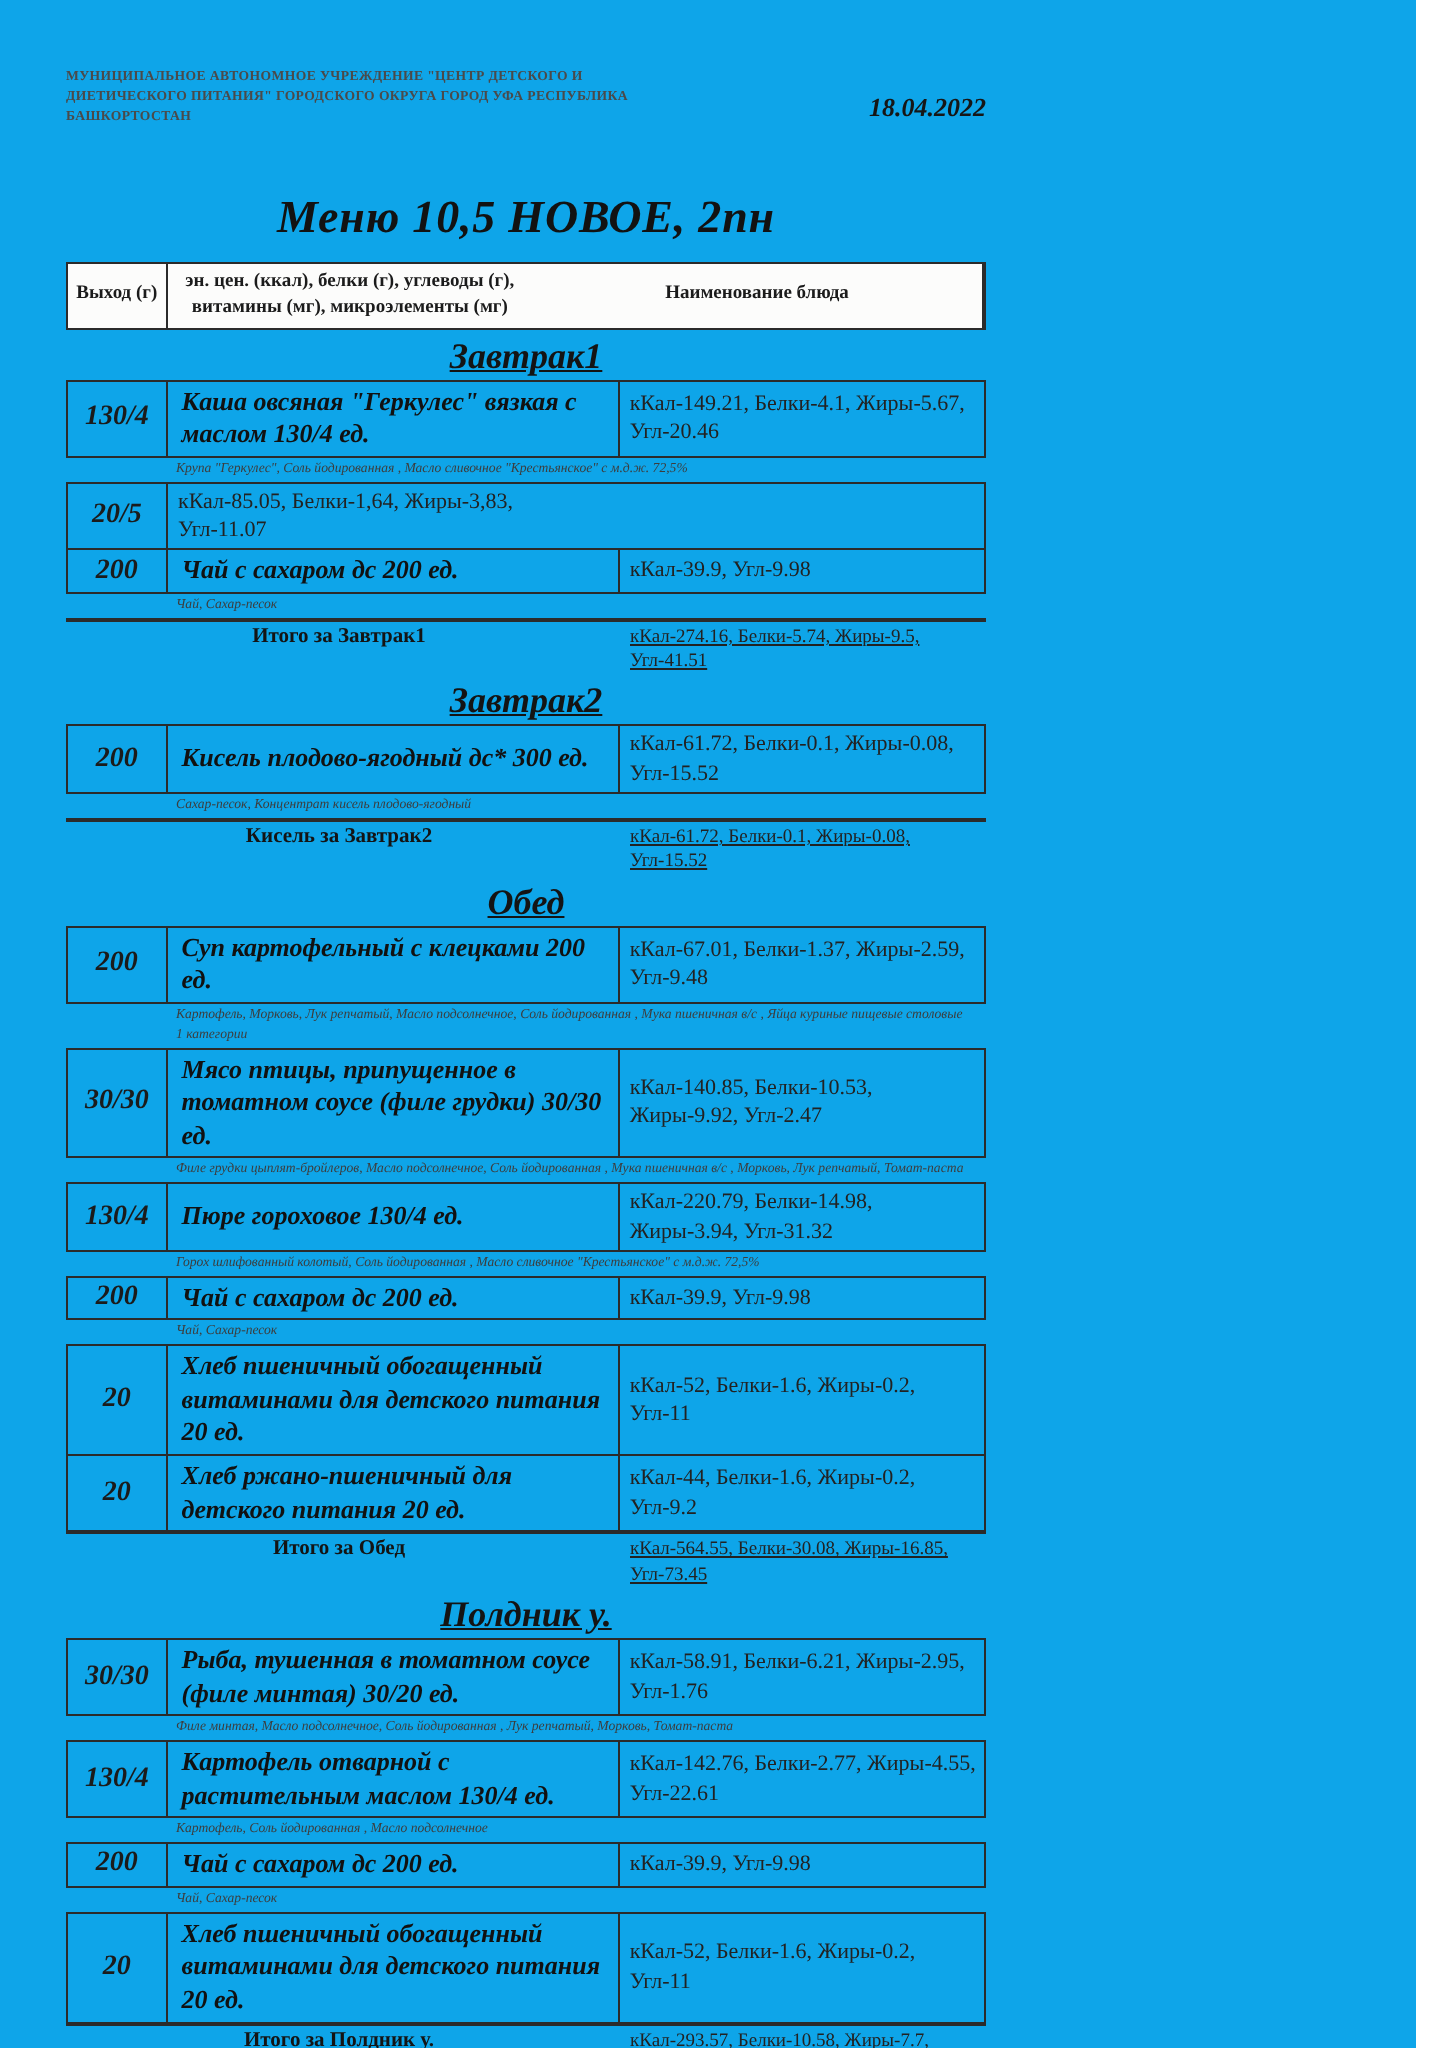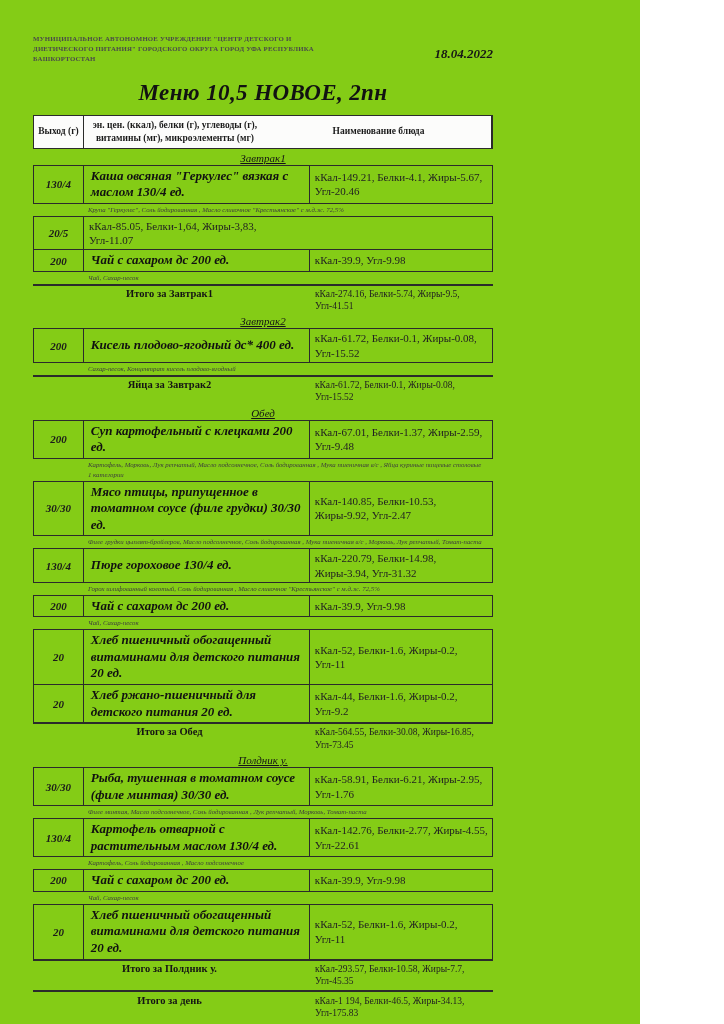--- a/index.html
+++ b/index.html
@@ -1,54 +1,54 @@
 <!DOCTYPE html>
 <html lang="ru"><head>
 <meta charset="utf-8">
 <style>
   * { margin:0; padding:0; box-sizing:border-box; }
   html,body { background:#ffffff; }
   .page {
-    width:640px; height:1024px; position:relative; overflow:hidden;
-    background:#84cc16; color:#1b1b1b;
+    width:708px; height:1024px; position:relative; overflow:hidden;
+    background:#0ea5e9; color:#1b1b1b;
     font-family:"Liberation Serif","DejaVu Serif",serif;
   }
   .content { width:460px; margin-left:33px; padding-top:34px; }
 
   
   .doc-header { position:relative; height:42px; }
   .org-name {
     width:300px; font-size:6.8px; line-height:1.5; font-weight:bold;
     color:#4a4a4a; letter-spacing:.2px;
   }
   .doc-date { position:absolute; right:0; top:12px; font-weight:bold; font-style:italic; font-size:13px; color:#161616; }
-  .doc-title { text-align:center; font-size:23px; font-weight:bold; font-style:italic; margin:4px 0 9px; letter-spacing:.4px; color:#121212; }
+  .doc-title { text-align:center; font-size:23px; font-weight:bold; font-style:italic; margin:20px 0 9px; letter-spacing:.4px; color:#121212; }
 
   
   .menu-table { width:460px; }
   .thead { display:flex; border:1.5px solid #2b2b2b; background:#fcfcfb;justify-content:space-between; }
   .th { font-weight:bold; font-size:9.5px; text-align:center; display:flex; align-items:center; justify-content:center; padding:3px 4px; line-height:1.35; }
   .w-portion { width:50px; }
   .w-dish { width:227px; }
   .w-nutr { width:183px; }
   .b-right { border-right:1px solid #2b2b2b; }
 
-  .section-title { text-align:center; font-weight:normal; font-style:italic; text-decoration:underline; font-size:11px; margin:3px 0 2px; color:#141414; }
+  .section-title { text-align:center; font-weight:bold; font-style:italic; text-decoration:underline; font-size:18px; margin:3px 0 2px; color:#141414; }
 
   .dish-row { display:flex; border:1.2px solid #2b2b2b; margin-top:-1px; }
-  .cell-portion { width:50px; border-right:1px solid #2b2b2b; font-weight:bold; font-style:italic; font-size:11px; display:flex; align-items:center; justify-content:center; padding:2px; }
+  .cell-portion { width:50px; border-right:1px solid #2b2b2b; font-weight:bold; font-style:italic; font-size:14px; display:flex; align-items:center; justify-content:center; padding:2px; }
   .cell-dish { width:227px; border-right:1px solid #2b2b2b; font-weight:bold; font-style:italic; font-size:13px; line-height:1.28; padding:2px 4px 2px 7px; display:flex; align-items:center; color:#111; }
   .cell-nutr { width:183px; font-size:11px; line-height:1.3; padding:2px 2px 2px 5px; display:flex; align-items:center; color:#222; }
 
   .ingredients { margin-left:50px; width:405px; font-size:6.8px; font-style:italic; color:#3d3d3d; padding:1px 4px 2px 5px; line-height:1.45; }
 
   .section-rule { height:2px; background:#2b2b2b; margin-top:-1px; }
   .total-line { display:flex; margin:2px 0 3px; }
   .total-label { width:277px; text-align:center; font-weight:bold; font-size:10.5px; padding-right:4px; color:#141414; }
-  .total-value { width:183px; font-size:9.5px; line-height:1.3; padding-left:5px; color:#222; }
+  .total-value { width:183px; font-size:9.5px; line-height:1.3; padding-left:5px; color:#222;text-decoration:underline; }
   .day-rule { height:1.5px; background:#2b2b2b; margin:1px 0 3px; }
 </style>
 </head>
 <body>
 
 <div class="page">
   <div class="content">
 
     <div class="doc-header">
       <div class="org-name">МУНИЦИПАЛЬНОЕ АВТОНОМНОЕ УЧРЕЖДЕНИЕ "ЦЕНТР ДЕТСКОГО И ДИЕТИЧЕСКОГО ПИТАНИЯ" ГОРОДСКОГО ОКРУГА ГОРОД УФА РЕСПУБЛИКА БАШКОРТОСТАН</div>
@@ -83,27 +83,27 @@
           </div>
           <div class="ingredients">Чай, Сахар-песок</div>
           <div class="section-rule"></div>
           <div class="total-line">
             <div class="total-label">Итого за Завтрак1</div>
             <div class="total-value">кКал-274.16, Белки-5.74, Жиры-9.5, Угл-41.51</div>
           </div>
           <div class="section-title">Завтрак2</div>
           <div class="dish-row">
             <div class="cell-portion">200</div>
-            <div class="cell-dish">Кисель плодово-ягодный дс* 400 ед.</div>
+            <div class="cell-dish">Кисель плодово-ягодный дс* 300 ед.</div>
             <div class="cell-nutr">кКал-61.72, Белки-0.1, Жиры-0.08, Угл-15.52</div>
           </div>
           <div class="ingredients">Сахар-песок, Концентрат кисель плодово-ягодный</div>
           <div class="section-rule"></div>
           <div class="total-line">
-            <div class="total-label">Яйца за Завтрак2</div>
+            <div class="total-label">Кисель за Завтрак2</div>
             <div class="total-value">кКал-61.72, Белки-0.1, Жиры-0.08, Угл-15.52</div>
           </div>
           <div class="section-title">Обед</div>
           <div class="dish-row">
             <div class="cell-portion">200</div>
             <div class="cell-dish">Суп картофельный с клецками 200 ед.</div>
             <div class="cell-nutr">кКал-67.01, Белки-1.37, Жиры-2.59, Угл-9.48</div>
           </div>
           <div class="ingredients">Картофель, Морковь, Лук репчатый, Масло подсолнечное, Соль йодированная , Мука пшеничная в/с , Яйца куриные пищевые столовые 1 категории</div>
           <div class="dish-row">
@@ -135,21 +135,21 @@
             <div class="cell-nutr">кКал-44, Белки-1.6, Жиры-0.2, Угл-9.2</div>
           </div>
           <div class="section-rule"></div>
           <div class="total-line">
             <div class="total-label">Итого за Обед</div>
             <div class="total-value">кКал-564.55, Белки-30.08, Жиры-16.85, Угл-73.45</div>
           </div>
           <div class="section-title">Полдник у.</div>
           <div class="dish-row">
             <div class="cell-portion">30/30</div>
-            <div class="cell-dish">Рыба, тушенная в томатном соусе (филе минтая) 30/30 ед.</div>
+            <div class="cell-dish">Рыба, тушенная в томатном соусе (филе минтая) 30/20 ед.</div>
             <div class="cell-nutr">кКал-58.91, Белки-6.21, Жиры-2.95, Угл-1.76</div>
           </div>
           <div class="ingredients">Филе минтая, Масло подсолнечное, Соль йодированная , Лук репчатый, Морковь, Томат-паста</div>
           <div class="dish-row">
             <div class="cell-portion">130/4</div>
             <div class="cell-dish">Картофель отварной с растительным маслом 130/4 ед.</div>
             <div class="cell-nutr">кКал-142.76, Белки-2.77, Жиры-4.55, Угл-22.61</div>
           </div>
           <div class="ingredients">Картофель, Соль йодированная , Масло подсолнечное</div>
           <div class="dish-row">

